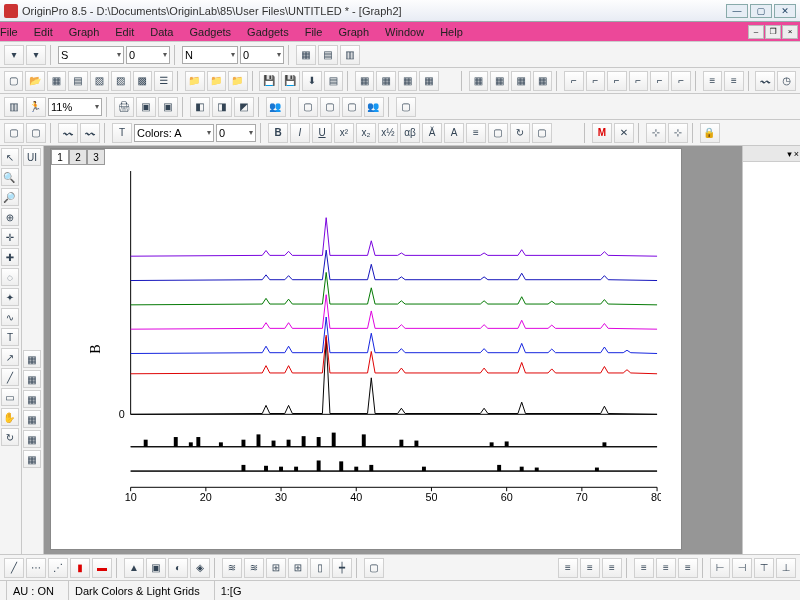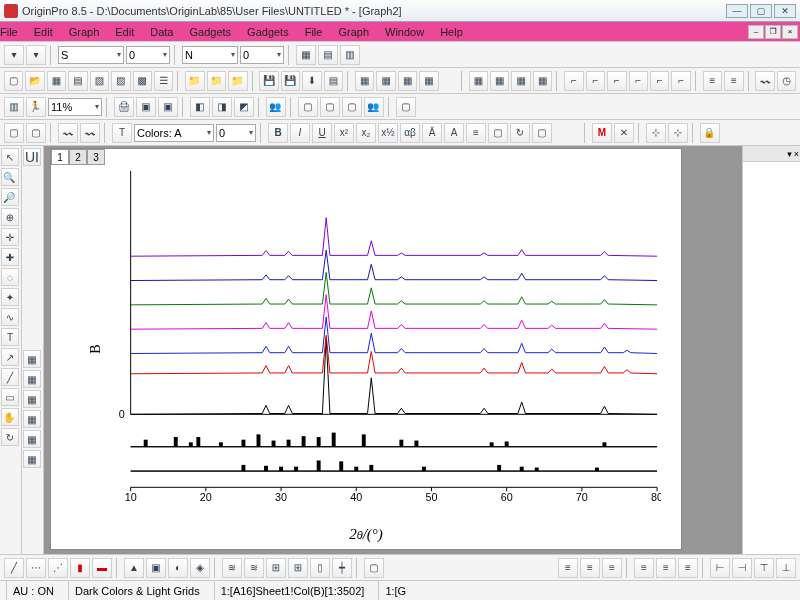--- a/index.html
+++ b/index.html
@@ -221,21 +221,21 @@
     <div class="tbtn">✦</div>
     <div class="tbtn">∿</div>
     <div class="tbtn">T</div>
     <div class="tbtn">↗</div>
     <div class="tbtn">╱</div>
     <div class="tbtn">▭</div>
     <div class="tbtn">✋</div>
     <div class="tbtn">↻</div>
   </div>
   <div class="vtoolbar">
-    <div class="tbtn" style="font-size:14px">UI</div>
+    <div class="tbtn" style="font-size:10px">UI</div>
     <div style="height:180px"></div>
     <div class="tbtn">▦</div>
     <div class="tbtn">▦</div>
     <div class="tbtn">▦</div>
     <div class="tbtn">▦</div>
     <div class="tbtn">▦</div>
     <div class="tbtn">▦</div>
   </div>
 
   <div class="workspace">
@@ -305,21 +305,20 @@
             <path d="M20,189.7692307692308 L154,188.94358974358977 L157.82857142857142,182.33846153846156 L161.65714285714287,188.94358974358977 L176.9714285714286,188.94358974358977 L180.79999999999998,182.33846153846156 L184.62857142857143,188.94358974358977 L215.25714285714284,188.94358974358977 L219.0857142857143,152.6153846153846 L222.9142857142857,188.94358974358977 L261.20000000000005,188.94358974358977 L265.0285714285714,169.12820512820514 L268.8571428571429,188.94358974358977 L291.8285714285714,188.94358974358977 L295.65714285714284,184.81538461538463 L299.4857142857143,188.94358974358977 L376.0571428571428,188.94358974358977 L379.88571428571424,184.81538461538463 L383.7142857142857,188.94358974358977 L414.34285714285716,188.94358974358977 L418.1714285714286,179.44871794871796 L422,188.94358974358977 L444.97142857142853,188.94358974358977 L448.8,185.22820512820513 L452.62857142857143,188.94358974358977 L498.5714285714286,188.94358974358977 L502.40000000000003,183.16410256410256 L506.2285714285714,188.94358974358977 L521.5428571428572,188.94358974358977 L525.3714285714286,186.46666666666667 L529.2,188.94358974358977 L556,189.7692307692308" fill="none" stroke="#12d" stroke-width="1"></path>
             <path d="M20,165 L154,164.17435897435897 L157.82857142857142,158.3948717948718 L161.65714285714287,164.17435897435897 L176.9714285714286,164.17435897435897 L180.79999999999998,158.3948717948718 L184.62857142857143,164.17435897435897 L215.25714285714284,164.17435897435897 L219.0857142857143,129.9102564102564 L222.9142857142857,164.17435897435897 L261.20000000000005,164.17435897435897 L265.0285714285714,146.4230769230769 L268.8571428571429,164.17435897435897 L291.8285714285714,164.17435897435897 L295.65714285714284,160.45897435897436 L299.4857142857143,164.17435897435897 L376.0571428571428,164.17435897435897 L379.88571428571424,160.45897435897436 L383.7142857142857,164.17435897435897 L414.34285714285716,164.17435897435897 L418.1714285714286,155.91794871794872 L422,164.17435897435897 L444.97142857142853,164.17435897435897 L448.8,160.87179487179486 L452.62857142857143,164.17435897435897 L498.5714285714286,164.17435897435897 L502.40000000000003,159.22051282051282 L506.2285714285714,164.17435897435897 L556,165" fill="none" stroke="#d0d" stroke-width="1"></path>
             <path d="M20,140.23076923076923 L154,139.4051282051282 L157.82857142857142,133.62564102564102 L161.65714285714287,139.4051282051282 L176.9714285714286,139.4051282051282 L180.79999999999998,134.45128205128202 L184.62857142857143,139.4051282051282 L215.25714285714284,139.4051282051282 L219.0857142857143,107.20512820512822 L222.9142857142857,139.4051282051282 L261.20000000000005,139.4051282051282 L265.0285714285714,122.8923076923077 L268.8571428571429,139.4051282051282 L291.8285714285714,139.4051282051282 L295.65714285714284,136.1025641025641 L299.4857142857143,139.4051282051282 L376.0571428571428,139.4051282051282 L379.88571428571424,136.1025641025641 L383.7142857142857,139.4051282051282 L414.34285714285716,139.4051282051282 L418.1714285714286,131.97435897435895 L422,139.4051282051282 L444.97142857142853,139.4051282051282 L448.8,136.51538461538462 L452.62857142857143,139.4051282051282 L498.5714285714286,139.4051282051282 L502.40000000000003,134.86410256410255 L506.2285714285714,139.4051282051282 L556,140.23076923076923" fill="none" stroke="#070" stroke-width="1"></path>
             <path d="M20,115.46153846153848 L154,114.63589743589743 L157.82857142857142,109.68205128205128 L161.65714285714287,114.63589743589743 L176.9714285714286,114.63589743589743 L180.79999999999998,110.50769230769231 L184.62857142857143,114.63589743589743 L215.25714285714284,114.63589743589743 L219.0857142857143,84.50000000000001 L222.9142857142857,114.63589743589743 L261.20000000000005,114.63589743589743 L265.0285714285714,98.94871794871797 L268.8571428571429,114.63589743589743 L291.8285714285714,114.63589743589743 L295.65714285714284,111.74615384615386 L299.4857142857143,114.63589743589743 L376.0571428571428,114.63589743589743 L379.88571428571424,111.74615384615386 L383.7142857142857,114.63589743589743 L414.34285714285716,114.63589743589743 L418.1714285714286,108.03076923076924 L422,114.63589743589743 L498.5714285714286,114.63589743589743 L502.40000000000003,110.50769230769231 L506.2285714285714,114.63589743589743 L556,115.46153846153848" fill="none" stroke="#11b" stroke-width="1"></path>
             <path d="M20,90.69230769230771 L154,89.86666666666666 L157.82857142857142,84.91282051282052 L161.65714285714287,89.86666666666666 L176.9714285714286,89.86666666666666 L180.79999999999998,85.73846153846155 L184.62857142857143,89.86666666666666 L215.25714285714284,89.86666666666666 L219.0857142857143,51.47435897435899 L222.9142857142857,89.86666666666666 L261.20000000000005,89.86666666666666 L265.0285714285714,75.00512820512819 L268.8571428571429,89.86666666666666 L291.8285714285714,89.86666666666666 L295.65714285714284,87.3897435897436 L299.4857142857143,89.86666666666666 L376.0571428571428,89.86666666666666 L379.88571428571424,87.3897435897436 L383.7142857142857,89.86666666666666 L414.34285714285716,89.86666666666666 L418.1714285714286,84.08717948717951 L422,89.86666666666666 L498.5714285714286,89.86666666666666 L502.40000000000003,86.15128205128207 L506.2285714285714,89.86666666666666 L556,90.69230769230771" fill="none" stroke="#70d" stroke-width="1"></path>
             <line x1="20" y1="284.71794871794873" x2="556" y2="284.71794871794873" stroke="#000"></line>
             <line x1="20" y1="309.4871794871795" x2="556" y2="309.4871794871795" stroke="#000"></line>
             <line x1="20" y1="326" x2="556" y2="326" stroke="#000"></line>
           </svg>
       </div>
-      <div class="xlabel">2<i>θ</i>/(°)</div>
     </div>
   </div>
 
   <div class="rpanel">
     <div class="hd">
       <span>▾</span>
       <span>×</span>
     </div>
   </div>
 </div>
@@ -355,15 +354,14 @@
   <div class="sep"></div>
   <div class="tbtn">⊢</div>
   <div class="tbtn">⊣</div>
   <div class="tbtn">⊤</div>
   <div class="tbtn">⊥</div>
 </div>
 
 <div class="status">
   <div class="cell">AU : ON</div>
   <div class="cell">Dark Colors &amp; Light Grids</div>
-  <div class="cell">1:[A16]Sheet1!Col(B)[1:3502]</div>
   <div class="cell">1:[G</div>
 </div>
 
 </body></html>

